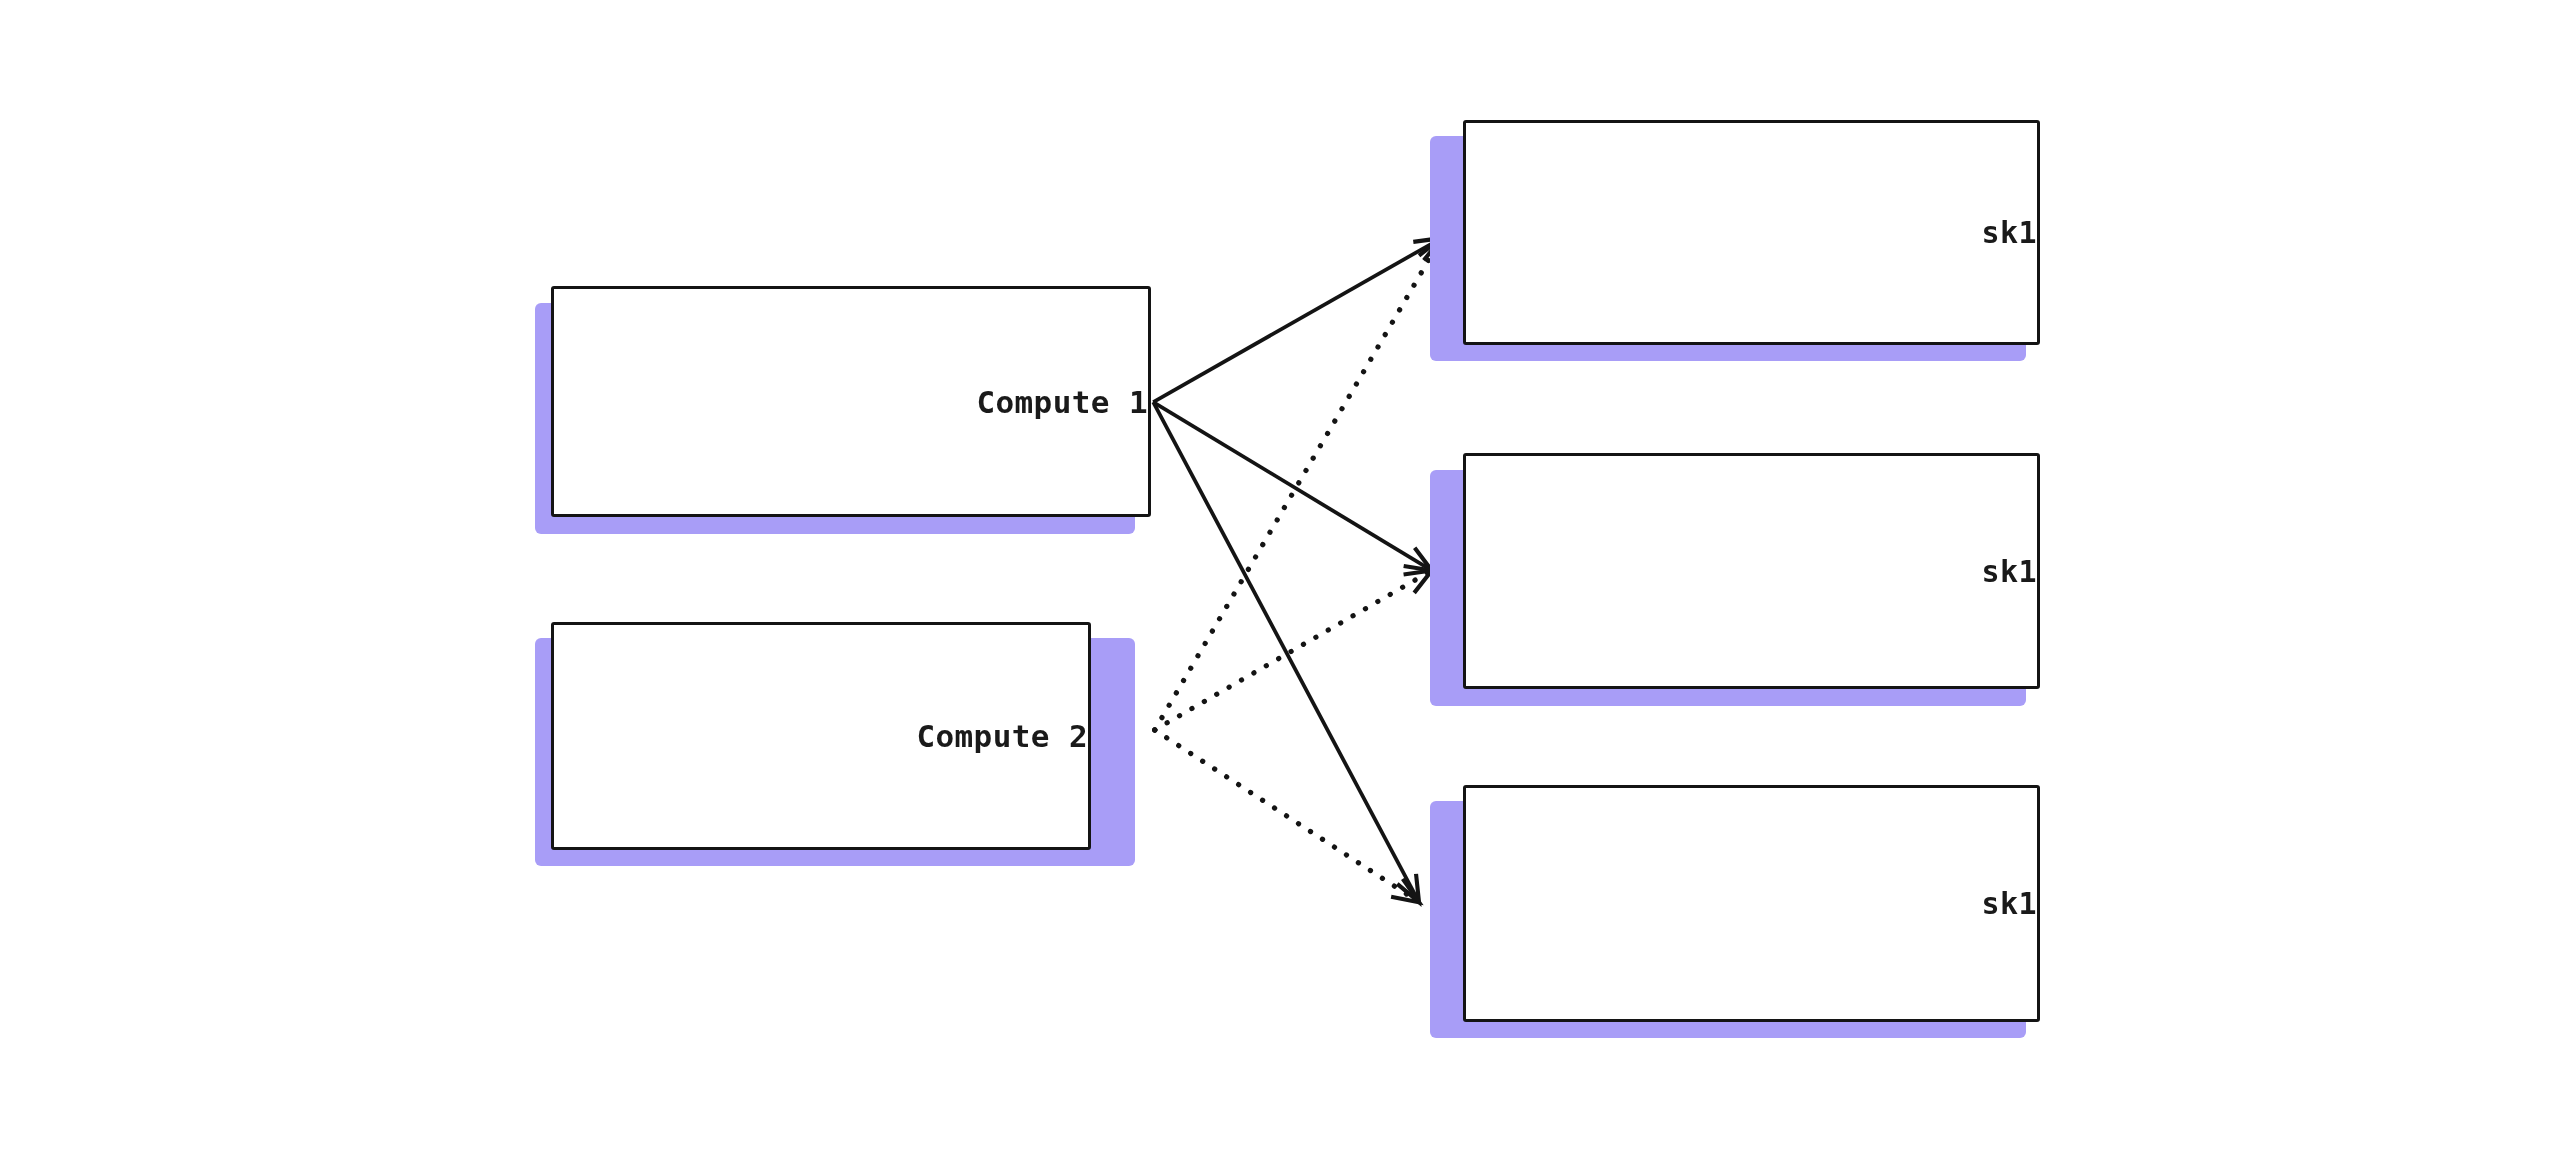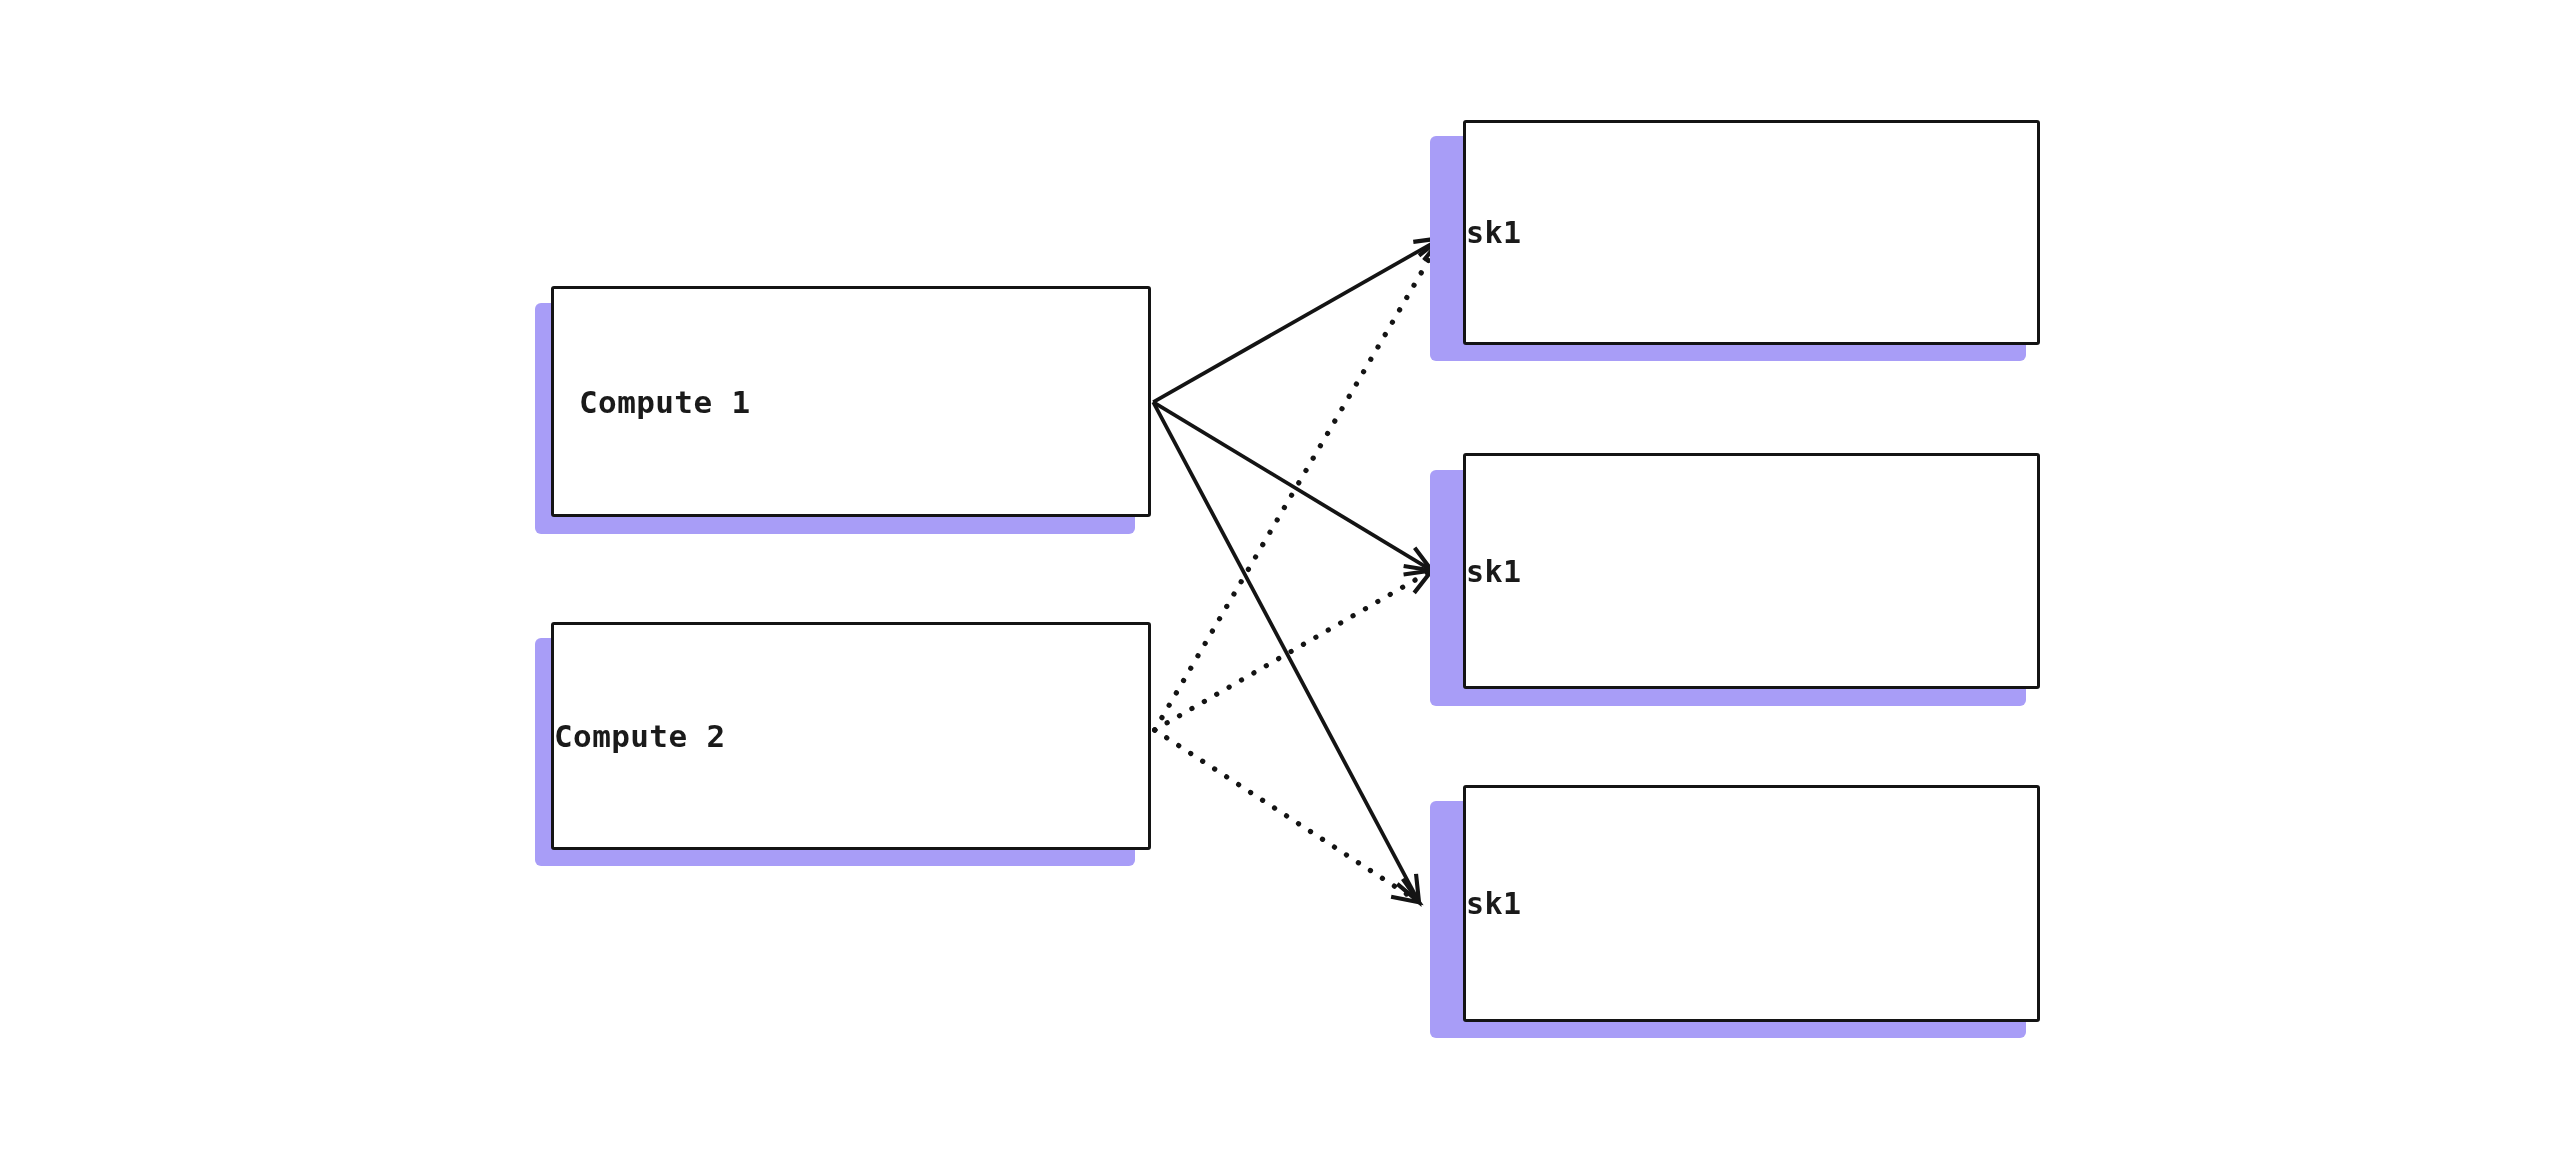--- a/index.html
+++ b/index.html
@@ -24,21 +24,21 @@
     pointer-events: none;
   }
   .node {
     position: absolute;
     box-sizing: border-box;
     background: #ffffff;
     border: 3.7px solid #141414;
     border-radius: 3px;
     display: flex;
     align-items: center;
-    justify-content: flex-start;
+    justify-content: flex-end;
     z-index: 3;
   }
   .node-shadow {
     position: absolute;
     box-sizing: border-box;
     background: #a89df7;
     border-radius: 6px;
     z-index: 1;
   }
   .node-label {
@@ -85,21 +85,21 @@
         <path d="M 1857.7154008016353 1197.6611538633583 L 1895 1205 L 1873.2246355982886 1173.8578500232775" stroke="#141414" stroke-width="5.5" stroke-linecap="butt" stroke-linejoin="miter" fill="none"></path>
       </g>
     </svg>
 
   <div class="node-shadow" style="left:535px; top:303px; width:600px; height:231px;"></div>
   <div class="node" style="left:551px; top:286px; width:600px; height:231px;padding-left:25px;">
     <span class="node-label">Compute 1</span>
   </div>
 
   <div class="node-shadow" style="left:535px; top:638px; width:600px; height:228px;"></div>
-  <div class="node" style="left:551px; top:622px; width:600px; height:228px;">
+  <div class="node" style="left:551px; top:622px; width:540px; height:228px;">
     <span class="node-label">Compute 2</span>
   </div>
 
   <div class="node-shadow" style="left:1430px; top:136px; width:596px; height:225px;"></div>
   <div class="node" style="left:1463px; top:120px; width:577px; height:225px;">
     <span class="node-label small">sk1</span>
   </div>
 
   <div class="node-shadow" style="left:1430px; top:470px; width:596px; height:236px;"></div>
   <div class="node" style="left:1463px; top:453px; width:577px; height:236px;">

